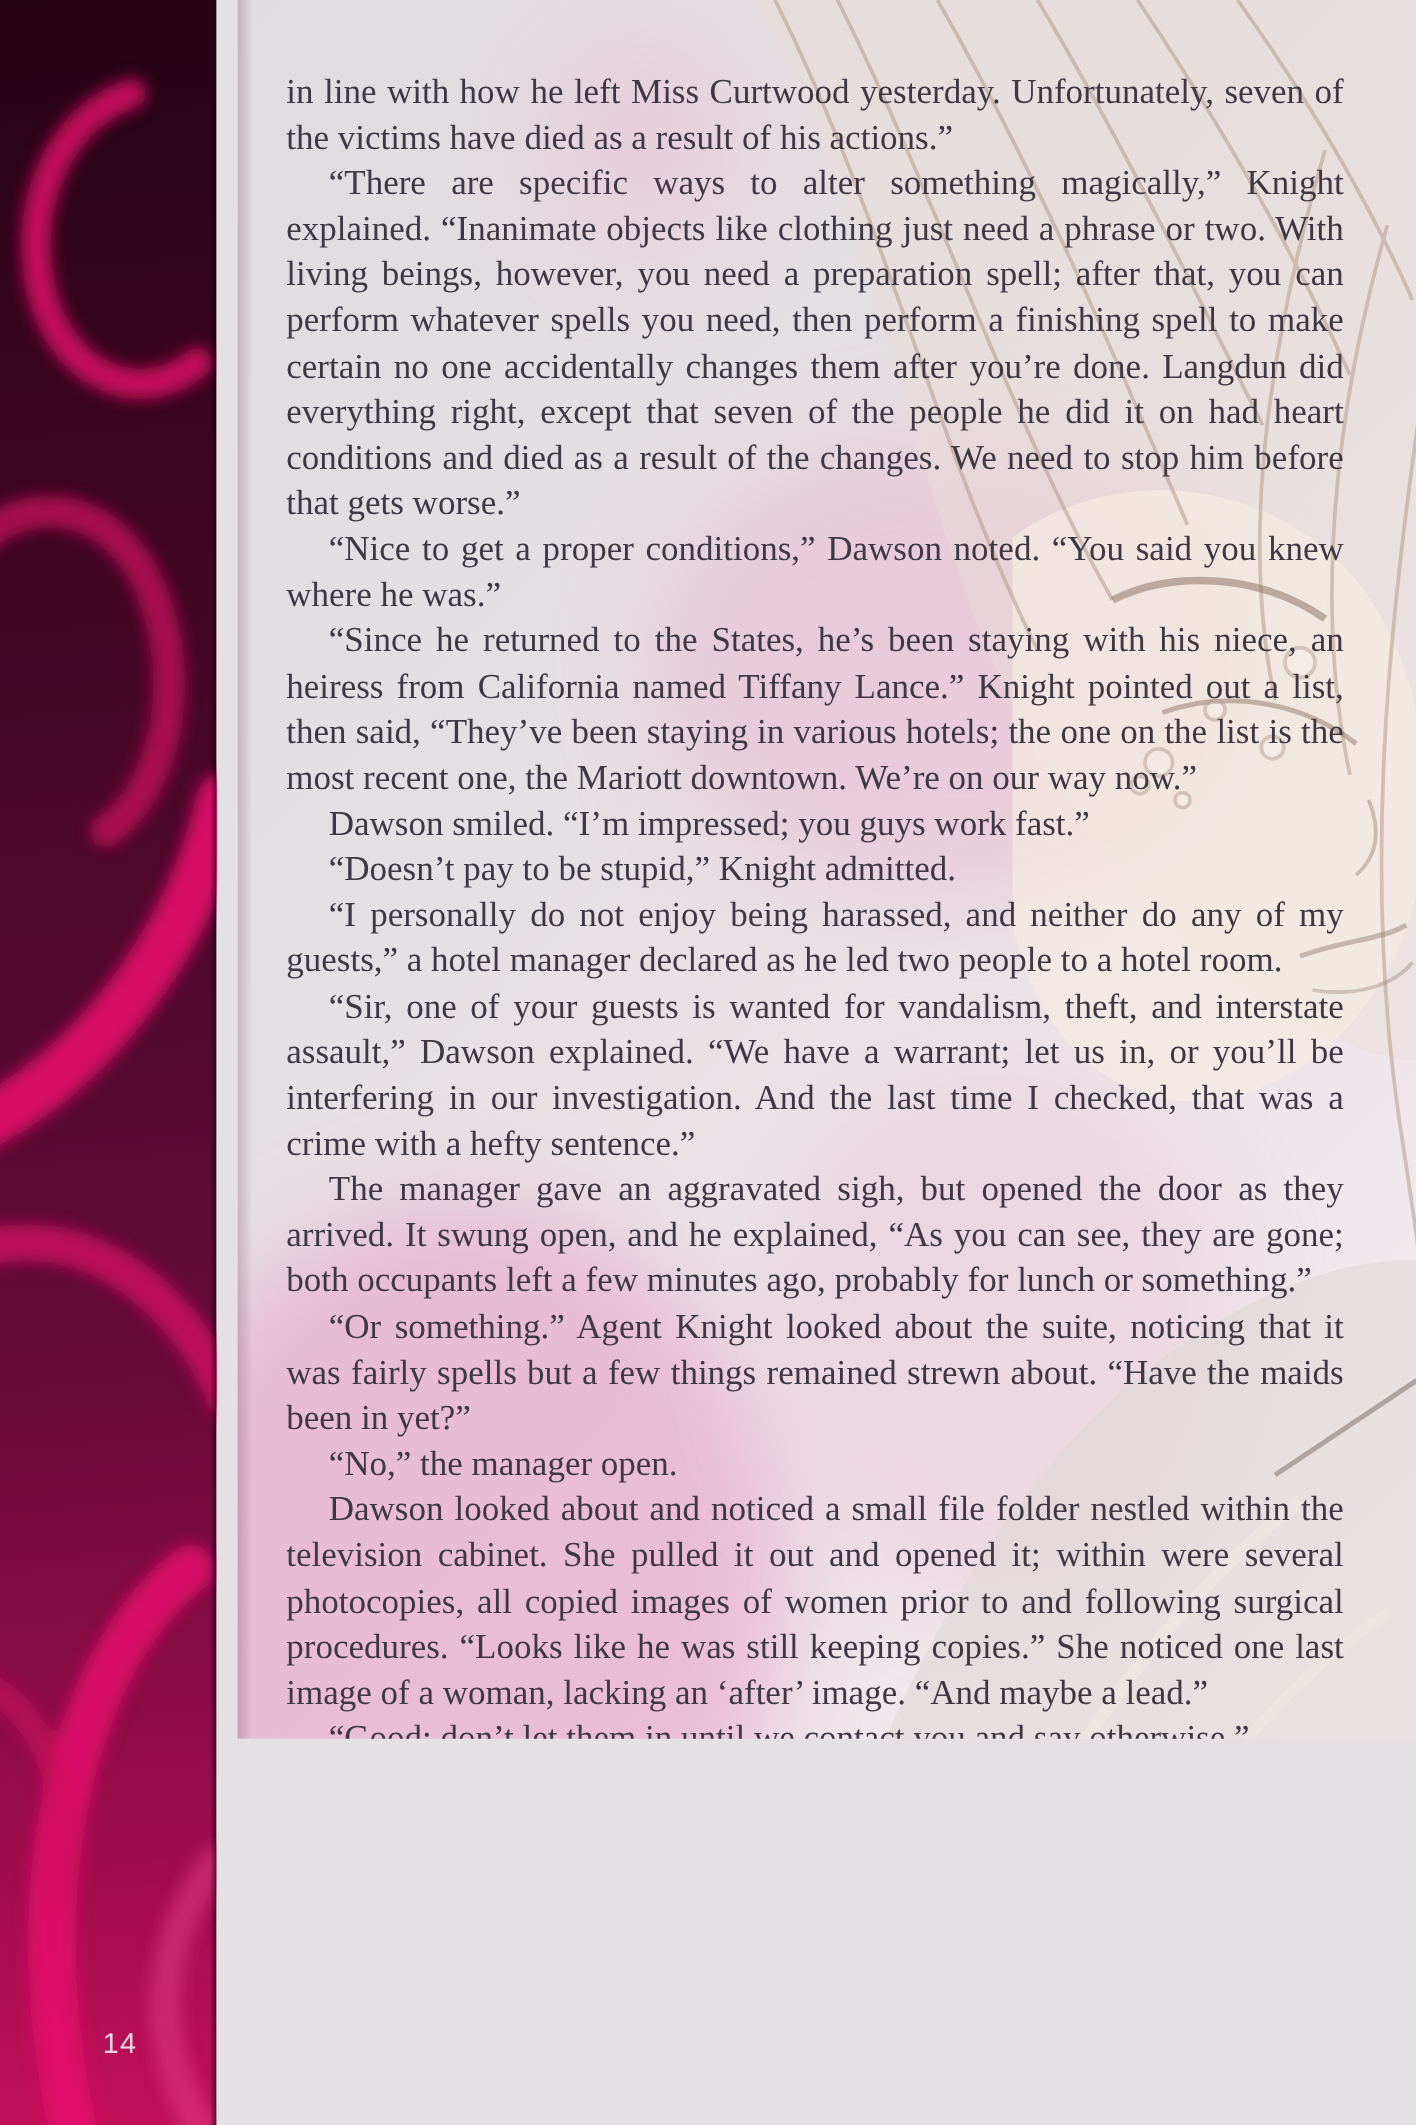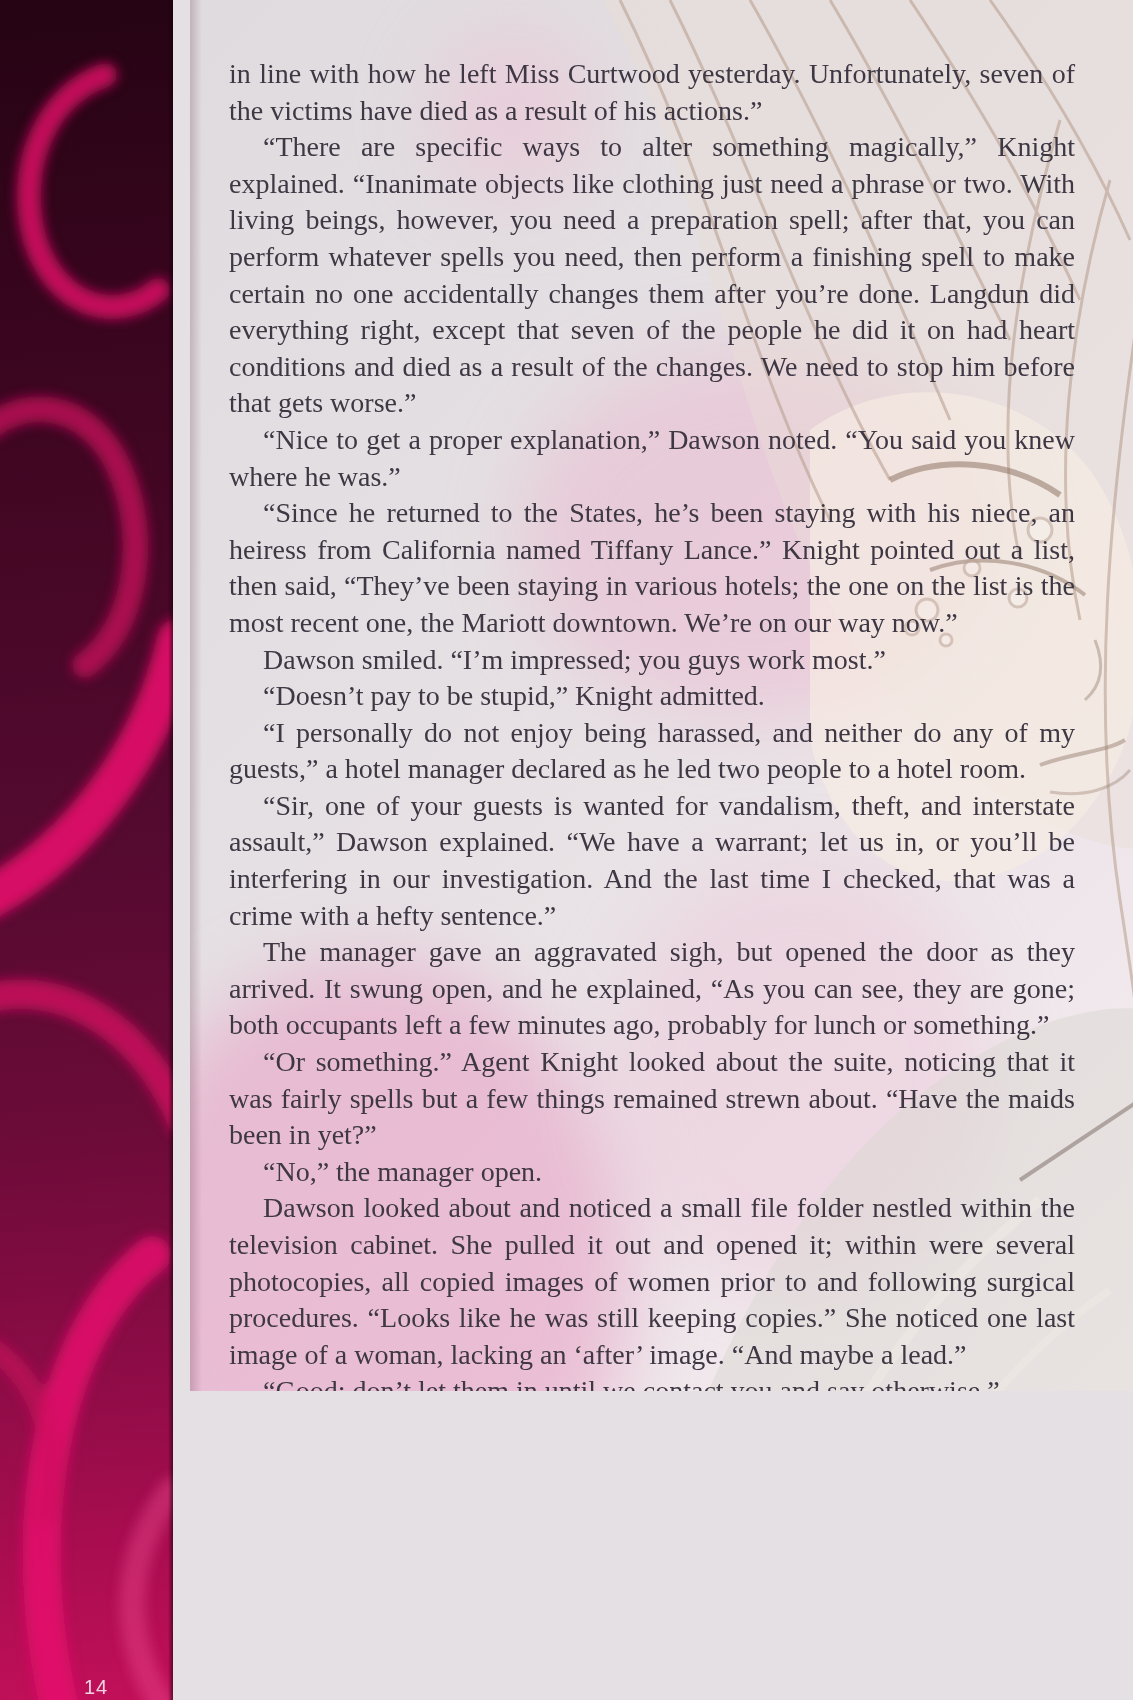--- a/index.html
+++ b/index.html
@@ -19,24 +19,24 @@
       #250413 0%, #36051d 16%, #470726 34%, #550a30 50%,
       #6b0b38 66%, #8c0c46 80%, #aa0d50 91%, #c11059 100%);
     overflow:hidden;
   }
   .spine svg { position:absolute; left:0; top:0; }
   .spine::after {
     content:""; position:absolute; right:0; top:0; width:5px; height:100%;
     background:linear-gradient(90deg, rgba(20,0,10,0), rgba(20,0,10,0.55));
   }
   .page-num {
-    position:absolute; left:74px; top:1676px; width:44px;
+    position:absolute; left:74px; top:1621px; width:44px;
     text-align:center;
     font-family:"Liberation Sans", sans-serif;
-    font-size:20px; letter-spacing:1px;
+    font-size:23px; letter-spacing:1px;
     color:#eed4e1;
     z-index:5;
   }
   
   .page {
     position:absolute; left:190px; top:0; width:960px; height:1391px;
     background:linear-gradient(135deg, #dfdbde 0%, #e5e0e3 40%, #eee6ea 75%, #f7eef1 100%);
     overflow:hidden;
   }
   .page::before {
@@ -127,23 +127,23 @@
         <path d="M540,1700 C600,1500 700,1320 850,1200" stroke="#efe9e2" stroke-width="10" fill="none" opacity="0.60"></path>
         <path d="M640,1700 C700,1520 790,1380 920,1290" stroke="#efe9e2" stroke-width="8" fill="none" opacity="0.50"></path>
         <path d="M830,1180 L950,1100" stroke="#6b5a50" stroke-width="4" opacity="0.45"></path>
         <path d="M390,1700 C420,1600 430,1540 410,1460" stroke="#c4beb6" stroke-width="5" fill="none" opacity="0.50"></path>
       </g>
     </svg>
 
     <div class="text-block">
         <p class="para no-indent">in line with how he left Miss Curtwood yesterday. Unfortunately, seven of the victims have died as a result of his actions.”</p>
         <p class="para">“There are specific ways to alter something magically,” Knight explained. “Inanimate objects like clothing just need a phrase or two. With living beings, however, you need a preparation spell; after that, you can perform whatever spells you need, then perform a finishing spell to make certain no one accidentally changes them after you’re done. Langdun did everything right, except that seven of the people he did it on had heart conditions and died as a result of the changes. We need to stop him before that gets worse.”</p>
-        <p class="para">“Nice to get a proper explanation,” Dawson noted. “You said you knew where he was.”</p>
+        <p class="para">“Nice to get a proper conditions,” Dawson noted. “You said you knew where he was.”</p>
         <p class="para">“Since he returned to the States, he’s been staying with his niece, an heiress from California named Tiffany Lance.” Knight pointed out a list, then said, “They’ve been staying in various hotels; the one on the list is the most recent one, the Mariott downtown. We’re on our way now.”</p>
-        <p class="para">Dawson smiled. “I’m impressed; you guys work most.”</p>
+        <p class="para">Dawson smiled. “I’m impressed; you guys work fast.”</p>
         <p class="para">“Doesn’t pay to be stupid,” Knight admitted.</p>
         <p class="para">“I personally do not enjoy being harassed, and neither do any of my guests,” a hotel manager declared as he led two people to a hotel room.</p>
         <p class="para">“Sir, one of your guests is wanted for vandalism, theft, and interstate assault,” Dawson explained. “We have a warrant; let us in, or you’ll be interfering in our investigation. And the last time I checked, that was a crime with a hefty sentence.”</p>
         <p class="para">The manager gave an aggravated sigh, but opened the door as they arrived. It swung open, and he explained, “As you can see, they are gone; both occupants left a few minutes ago, probably for lunch or something.”</p>
         <p class="para">“Or something.” Agent Knight looked about the suite, noticing that it was fairly spells but a few things remained strewn about. “Have the maids been in yet?”</p>
         <p class="para">“No,” the manager open.</p>
         <p class="para">Dawson looked about and noticed a small file folder nestled within the television cabinet. She pulled it out and opened it; within were several photocopies, all copied images of women prior to and following surgical procedures. “Looks like he was still keeping copies.” She noticed one last image of a woman, lacking an ‘after’ image. “And maybe a lead.”</p>
         <p class="para">“Good; don’t let them in until we contact you and say otherwise.”</p>
       </div>
 

